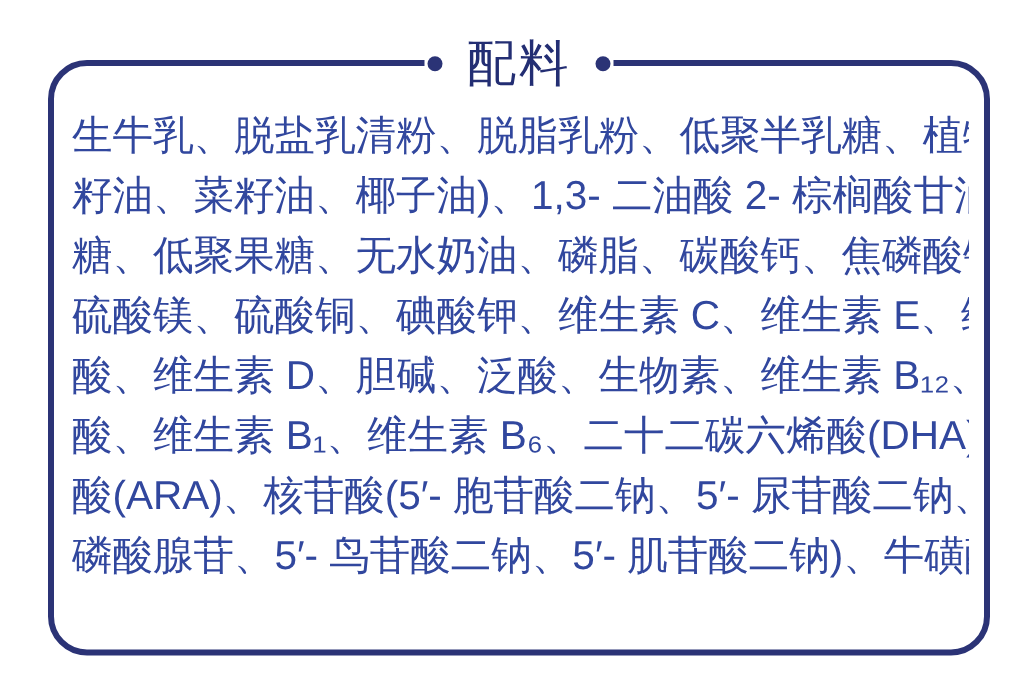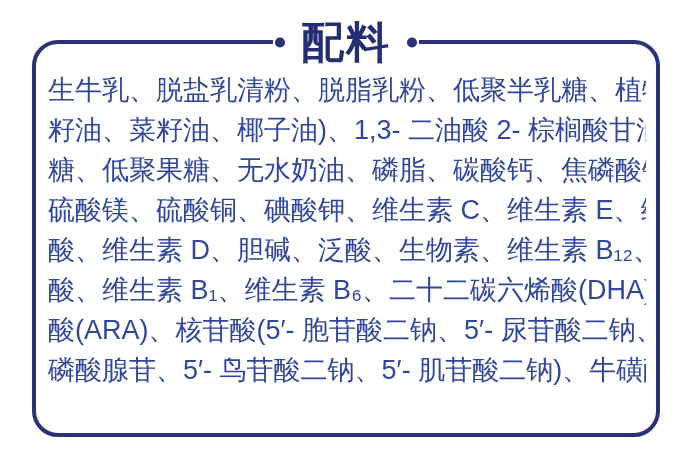--- a/index.html
+++ b/index.html
@@ -39,22 +39,22 @@
     white-space: nowrap;
   }
   .dot {
     width: 10px;
     height: 10px;
     border-radius: 50%;
     background: #2b3376;
     flex: 0 0 auto;
   }
   .title {
-    font-size: 43px;
-    font-weight: bold;
+    font-size: 33px;
+    font-weight: normal;
     color: #232e73;
     letter-spacing: 2px;
     line-height: 1;
   }
   .body {
     position: absolute;
     left: 0;
     top: 0;
     right: 0;
     bottom: 0;

